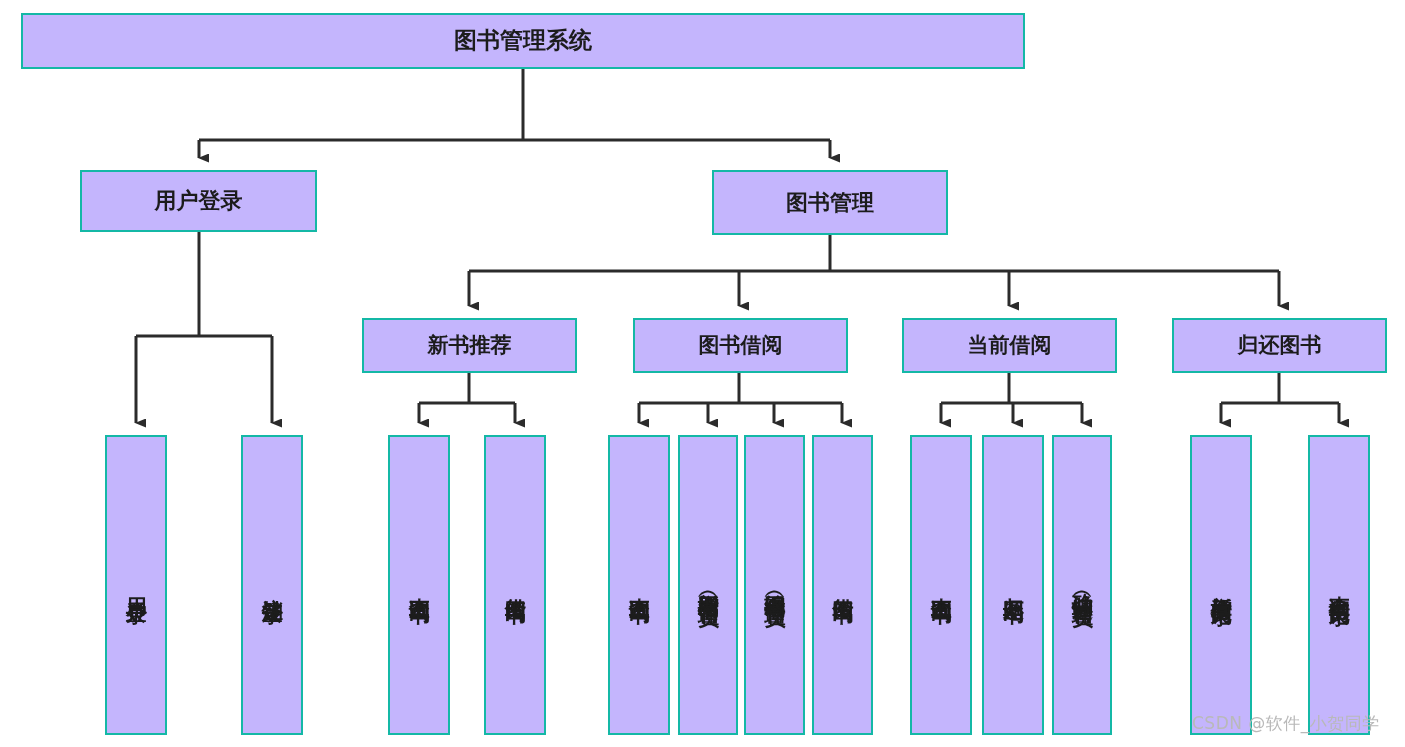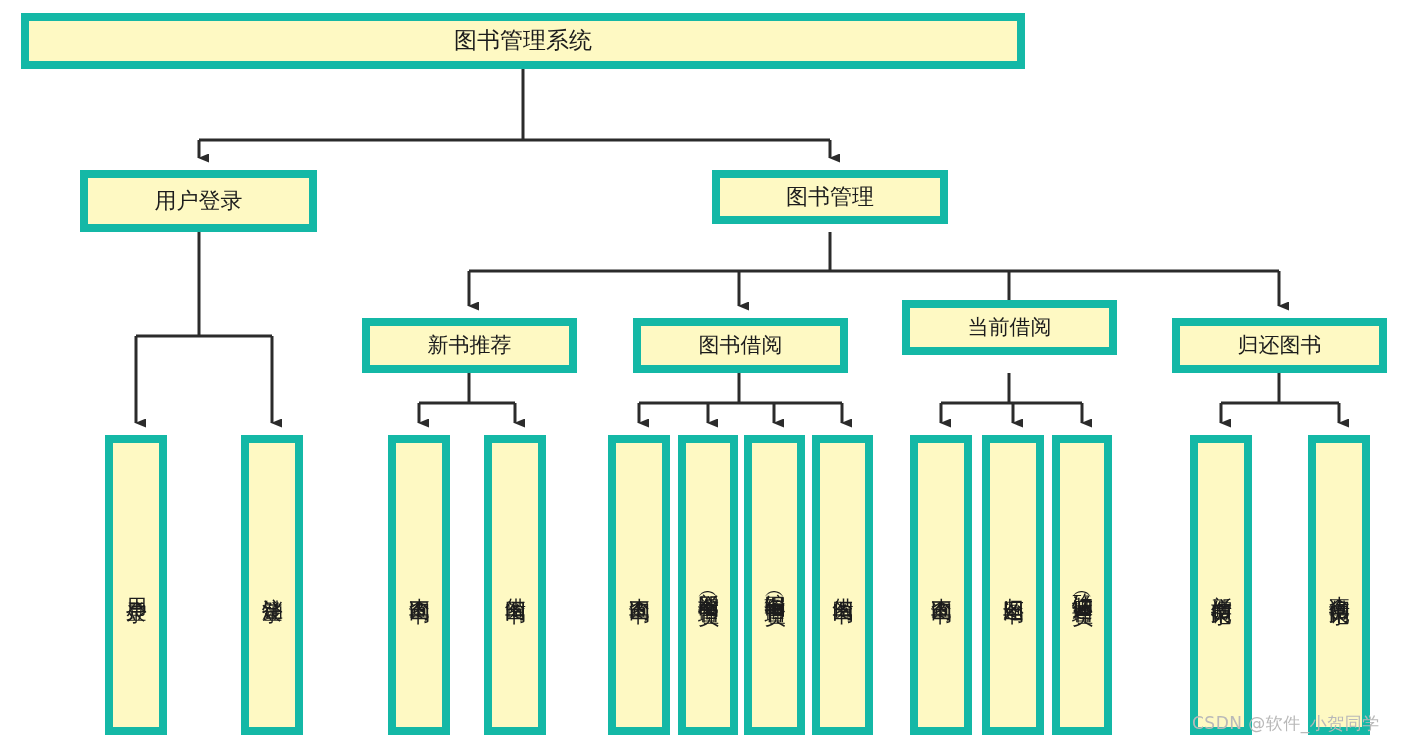--- a/index.html
+++ b/index.html
@@ -23,27 +23,28 @@
     position: absolute;
     left: 0;
     top: 0;
     width: 1405px;
     height: 747px;
     pointer-events: none;
   }
   .node {
     position: absolute;
     box-sizing: border-box;
-    background: #fef9c3;
-    border: 8px solid #14b8a6;
+    background: #c4b5fd;
+    border: 2px solid #14b8a6;
     display: flex;
     align-items: center;
     justify-content: center;
     text-align: center;
     color: #1c1c1c;
+    font-weight: bold;
   }
   .node .node-label {
     display: block;
     line-height: 1.18;
   }
   .node-root .node-label { font-size: 23px; }
   .node-l2 .node-label { font-size: 22px; }
   .node-l3 .node-label { font-size: 21px; }
   .node-leaf {
     align-items: center;
@@ -121,31 +122,31 @@
     </g>
   </svg>
 
   <div class="node node-root" style="left: 21px; top: 13px; width: 1004px; height: 56px;">
     <span class="node-label">图书管理系统</span>
   </div>
 
   <div class="node node-l2" style="left: 80px; top: 170px; width: 237px; height: 62px;">
     <span class="node-label">用户登录</span>
   </div>
-  <div class="node node-l2" style="left: 712px; top: 170px; width: 236px; height: 54px;">
+  <div class="node node-l2" style="left: 712px; top: 170px; width: 236px; height: 65px;">
     <span class="node-label">图书管理</span>
   </div>
 
   <div class="node node-l3" style="left: 362px; top: 318px; width: 215px; height: 55px;">
     <span class="node-label">新书推荐</span>
   </div>
   <div class="node node-l3" style="left: 633px; top: 318px; width: 215px; height: 55px;">
     <span class="node-label">图书借阅</span>
   </div>
-  <div class="node node-l3" style="left: 902px; top: 300px; width: 215px; height: 55px;">
+  <div class="node node-l3" style="left: 902px; top: 318px; width: 215px; height: 55px;">
     <span class="node-label">当前借阅</span>
   </div>
   <div class="node node-l3" style="left: 1172px; top: 318px; width: 215px; height: 55px;">
     <span class="node-label">归还图书</span>
   </div>
 
   <div class="node node-leaf" style="left: 105px; top: 435px; width: 62px; height: 300px;">
     <span class="node-label">用户登录</span>
   </div>
   <div class="node node-leaf" style="left: 241px; top: 435px; width: 62px; height: 300px;">

